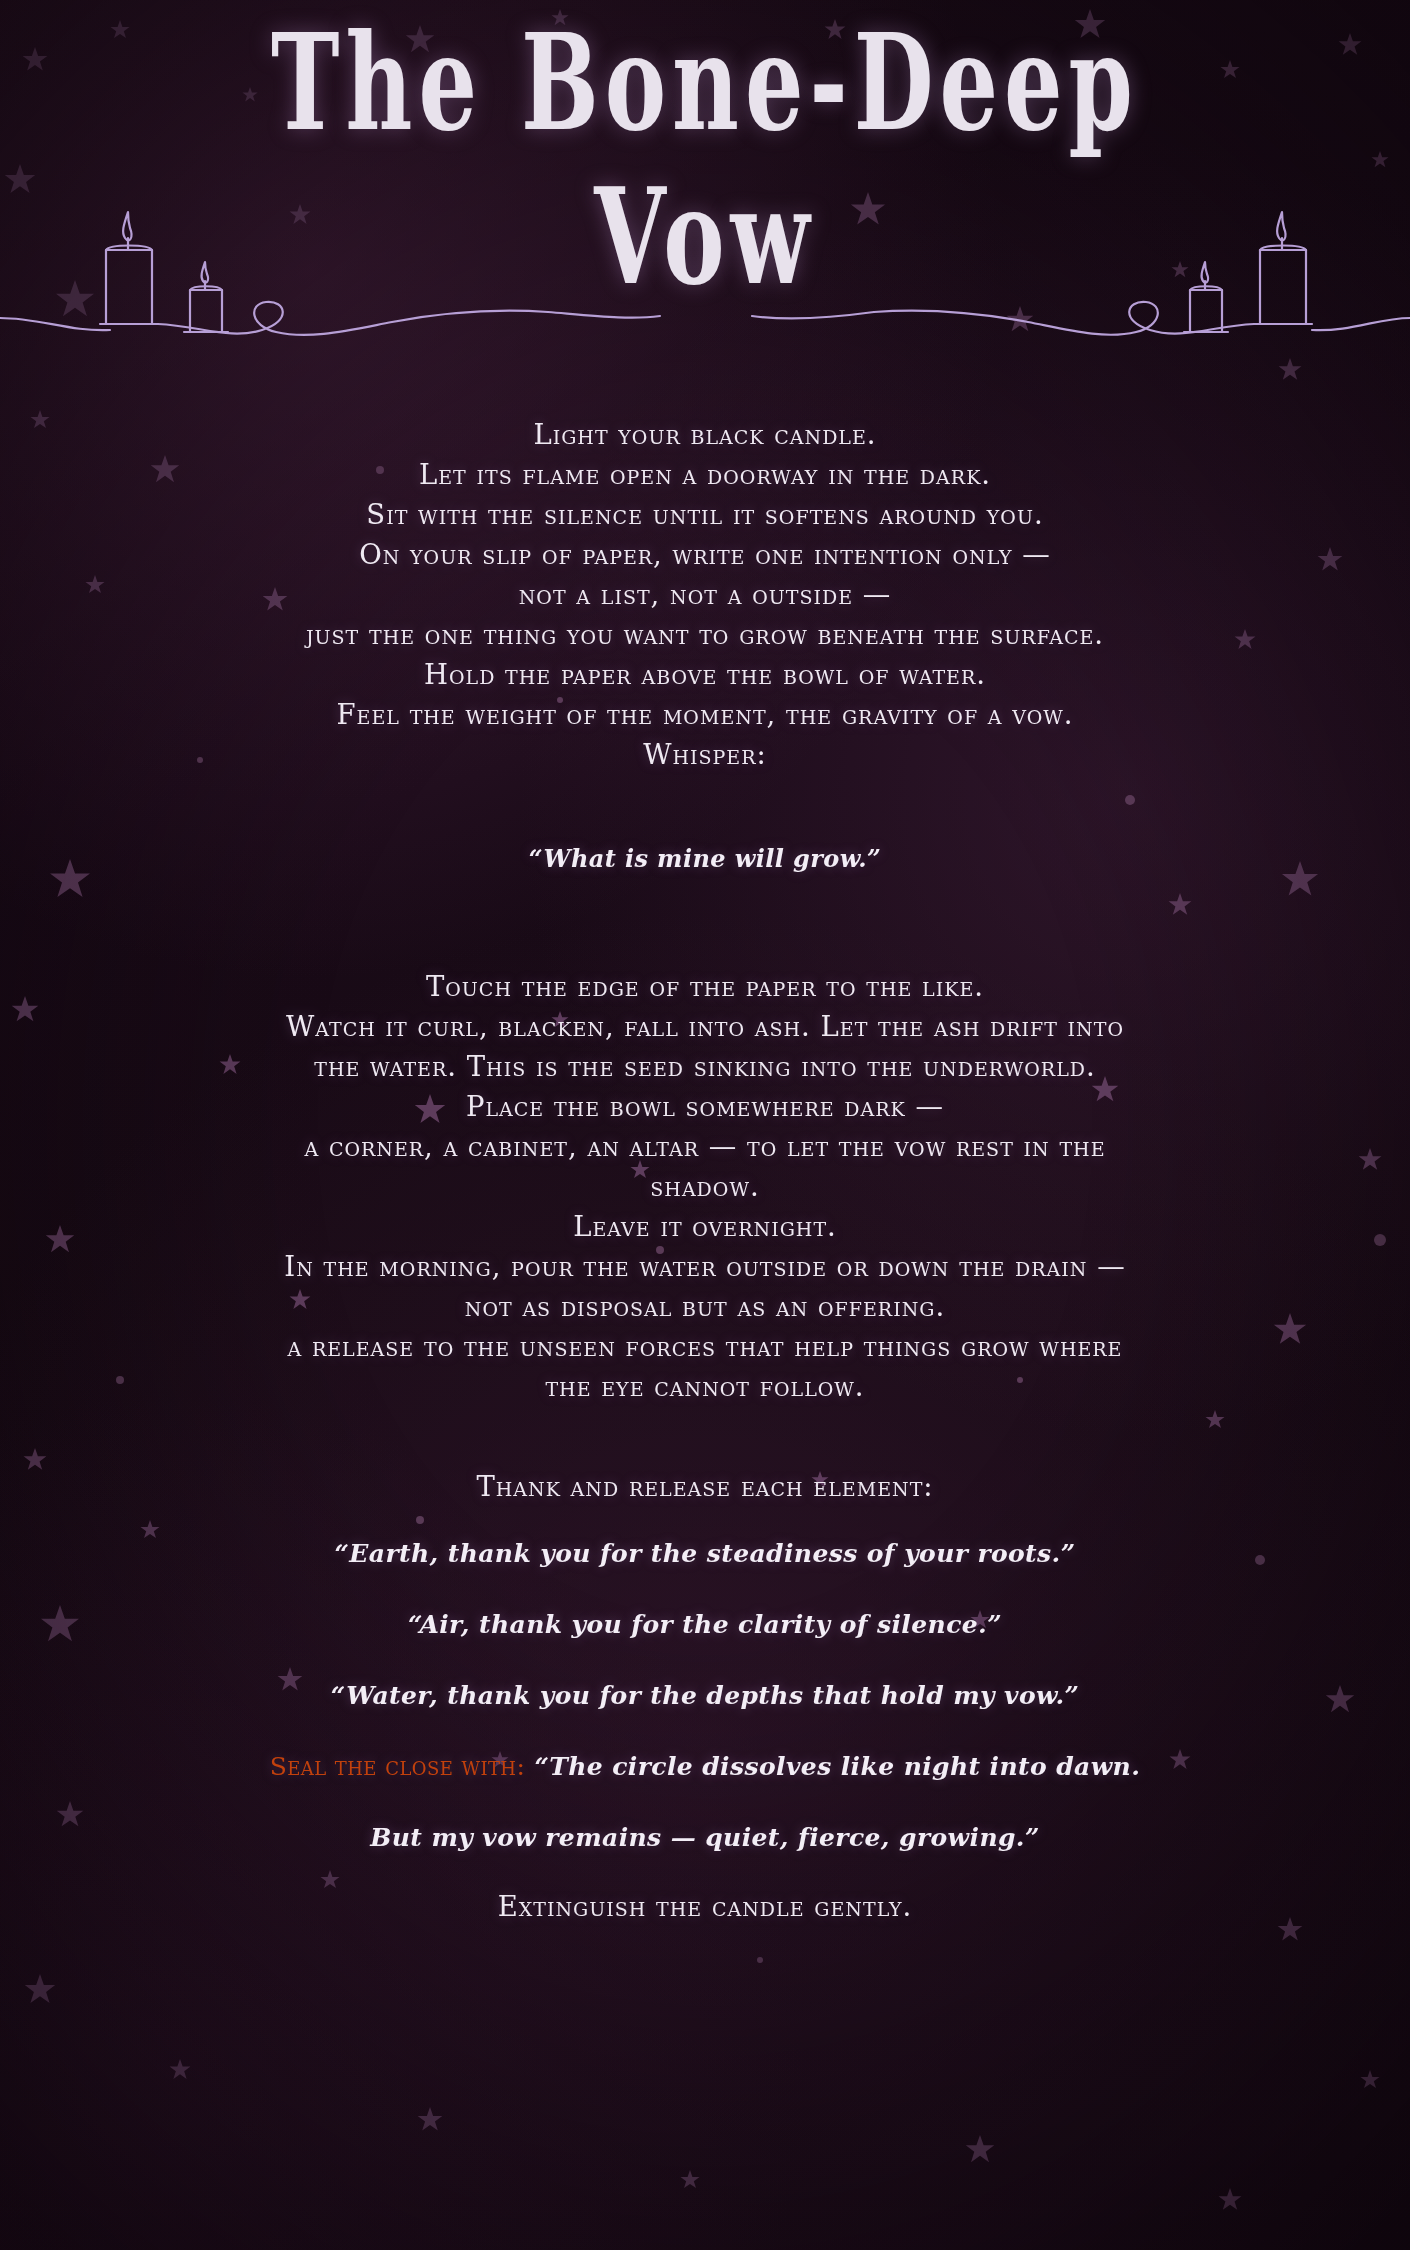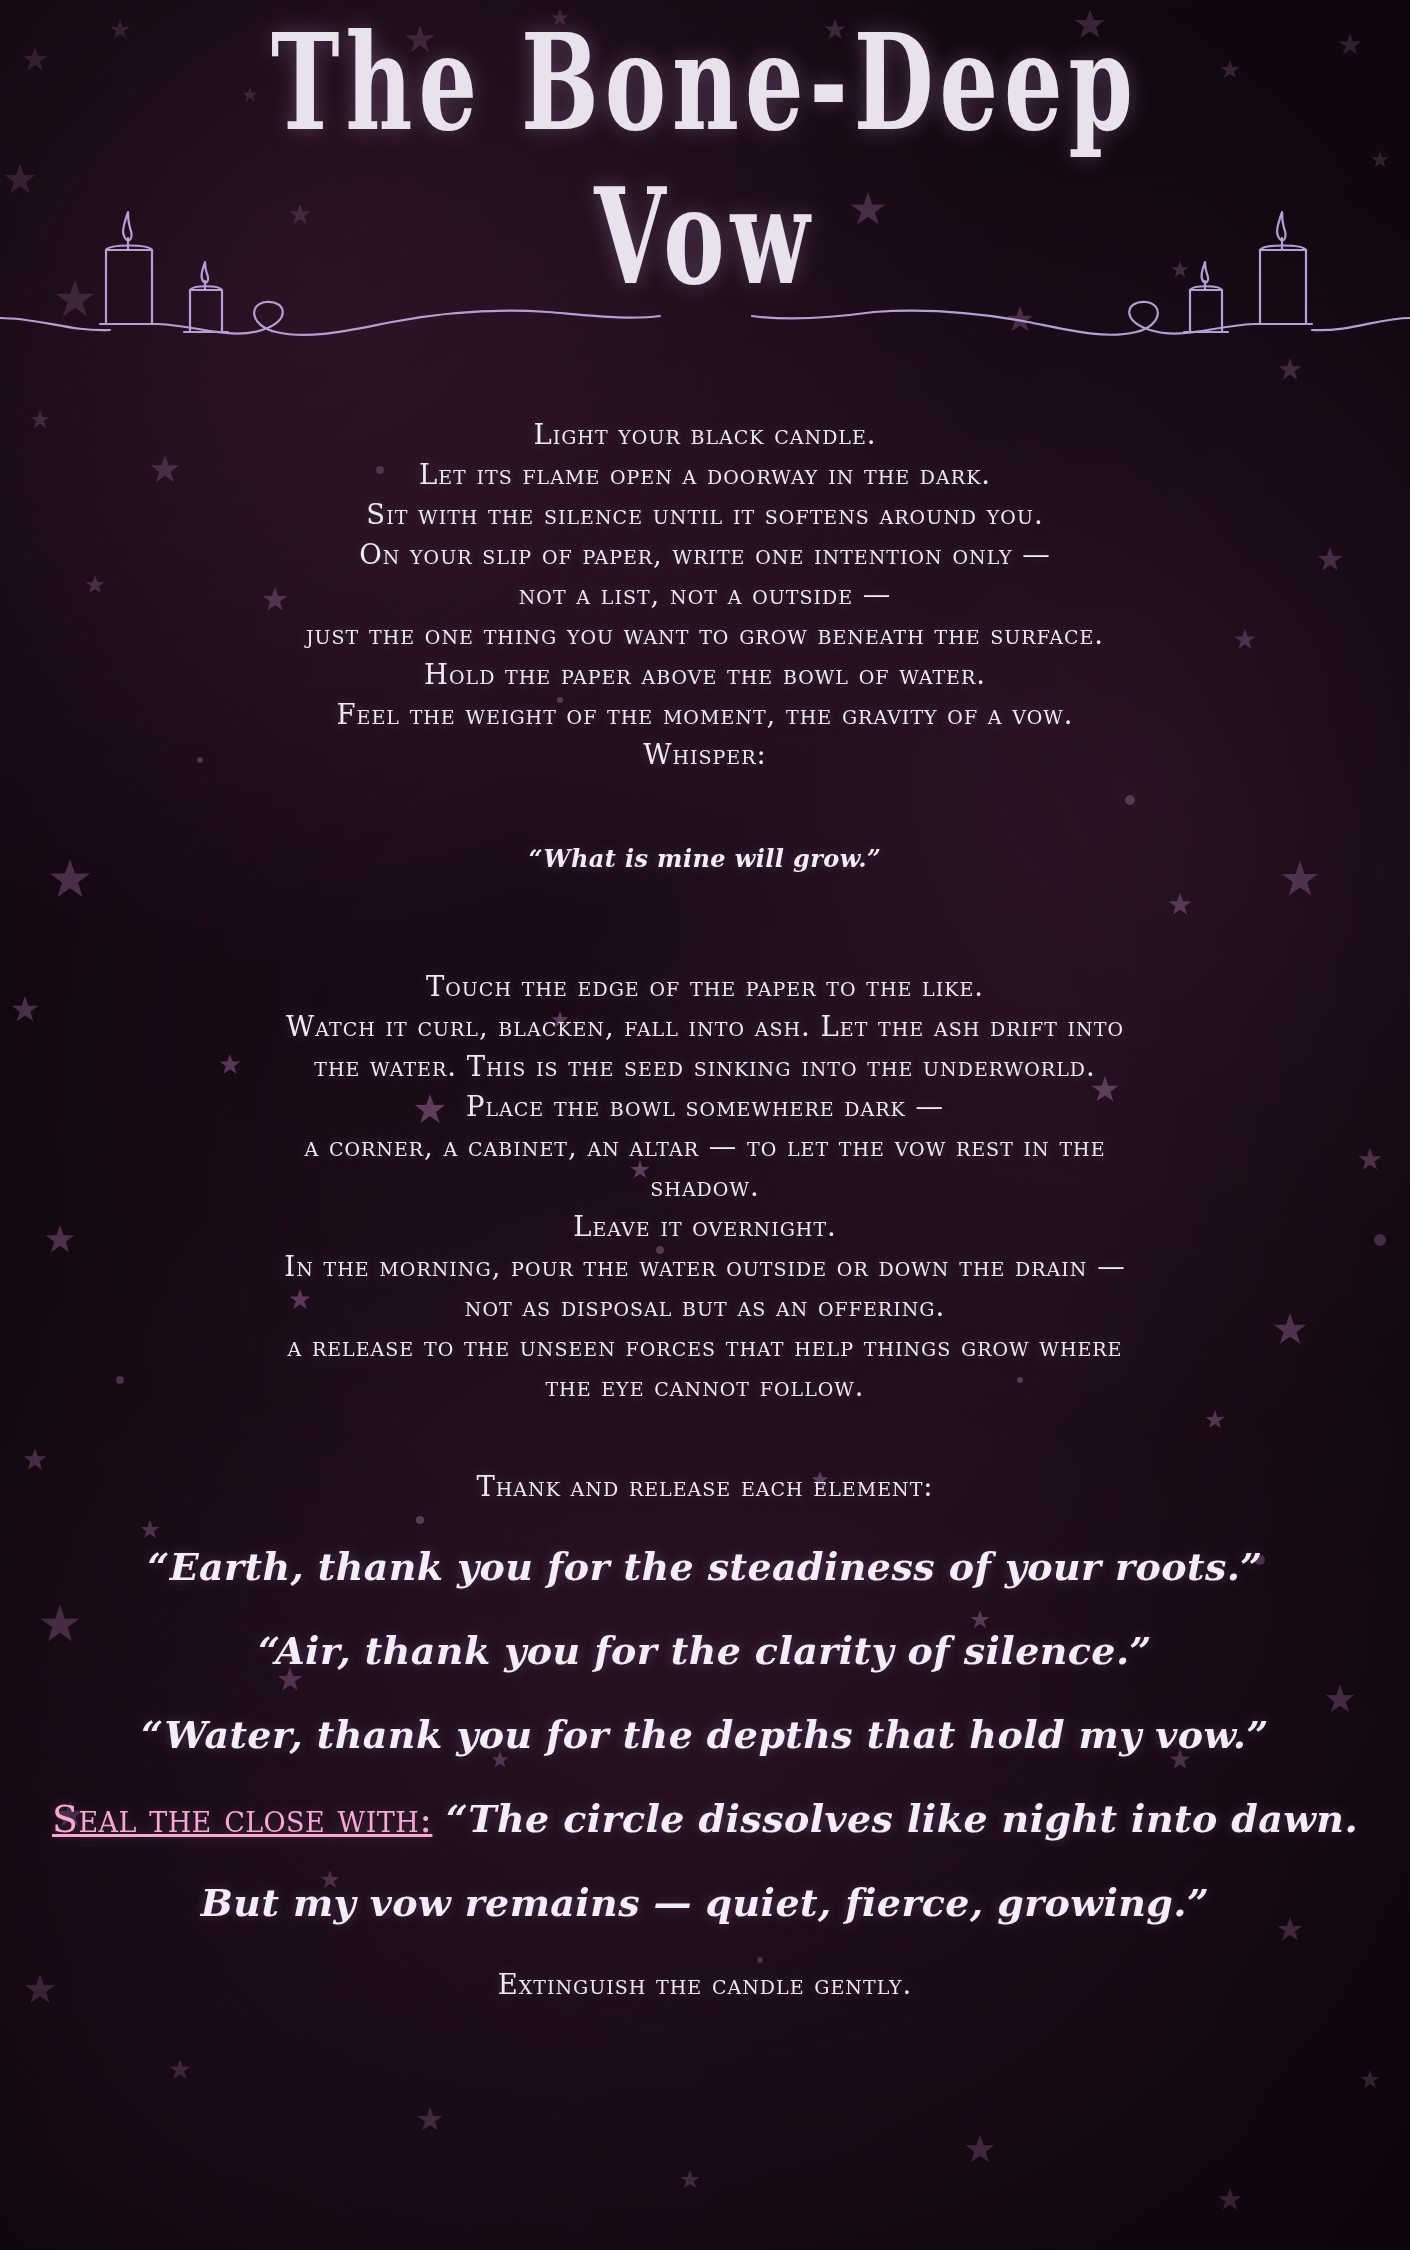--- a/index.html
+++ b/index.html
@@ -81,34 +81,33 @@
     padding: 0 18px;
   }
   .para { margin: 0; }
   .gap { height: 38px; }
   .gap-sm { height: 22px; }
 
   .quote {
     font-style: italic;
     font-variant: normal;
     font-weight: 700;
-    font-size: 38px;
+    font-size: 25px;
     line-height: 46px;
     letter-spacing: 0.4px;
     color: #f3eef6;
   }
   .quote.big {
     font-size: 24px;
   }
   .seal-lead {
     font-variant: small-caps;
     font-style: normal;
     font-weight: 400;
-    color: #f9a8d4;
-    text-decoration: underline;
+    color: #c2410c;
   }
 </style>
 </head>
 <body>
 
 <div id="bg"></div>
 <svg id="stars" viewBox="0 0 1410 2250" preserveAspectRatio="none" xmlns="http://www.w3.org/2000/svg">
   <defs>
     <g id="st5">
       <path d="M0,-10 L2.4,-3.1 L9.5,-3.1 L3.8,1.2 L6.0,8.1 L0,3.9 L-6.0,8.1 L-3.8,1.2 L-9.5,-3.1 L-2.4,-3.1 Z"></path>

